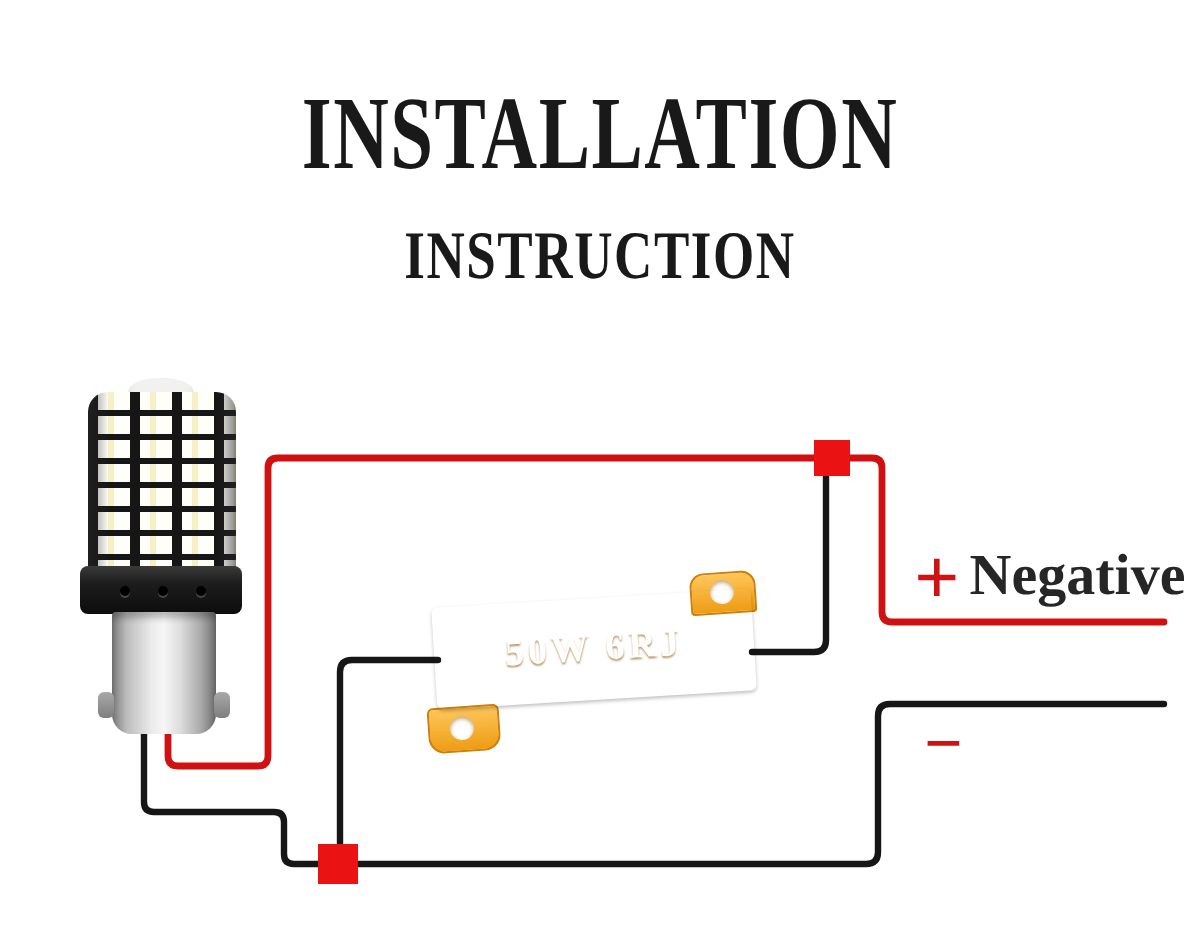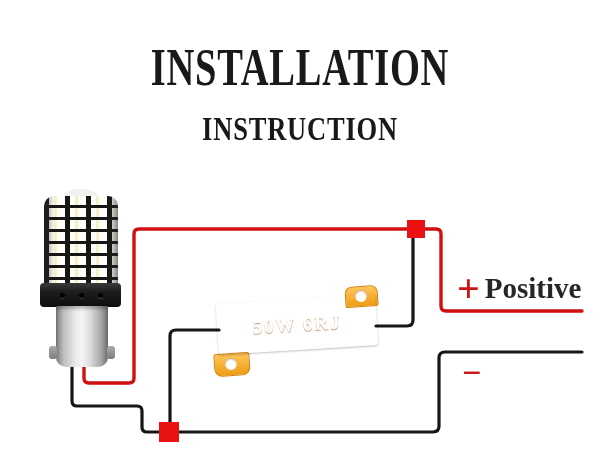--- a/index.html
+++ b/index.html
@@ -134,19 +134,19 @@
     <div class="res-tab bl">
       <span class="res-hole"></span>
     </div>
     <div class="res-body">
       <span class="res-label">50W 6RJ</span>
     </div>
   </div>
 
   <div class="terminal pos">
     <span class="t-symbol">+</span>
-    <span class="t-label">Positive</span>
+    <span class="t-label">Negative</span>
   </div>
   <div class="terminal neg">
     <span class="t-symbol">−</span>
   </div>
 
 </div>
 
 </body></html>

